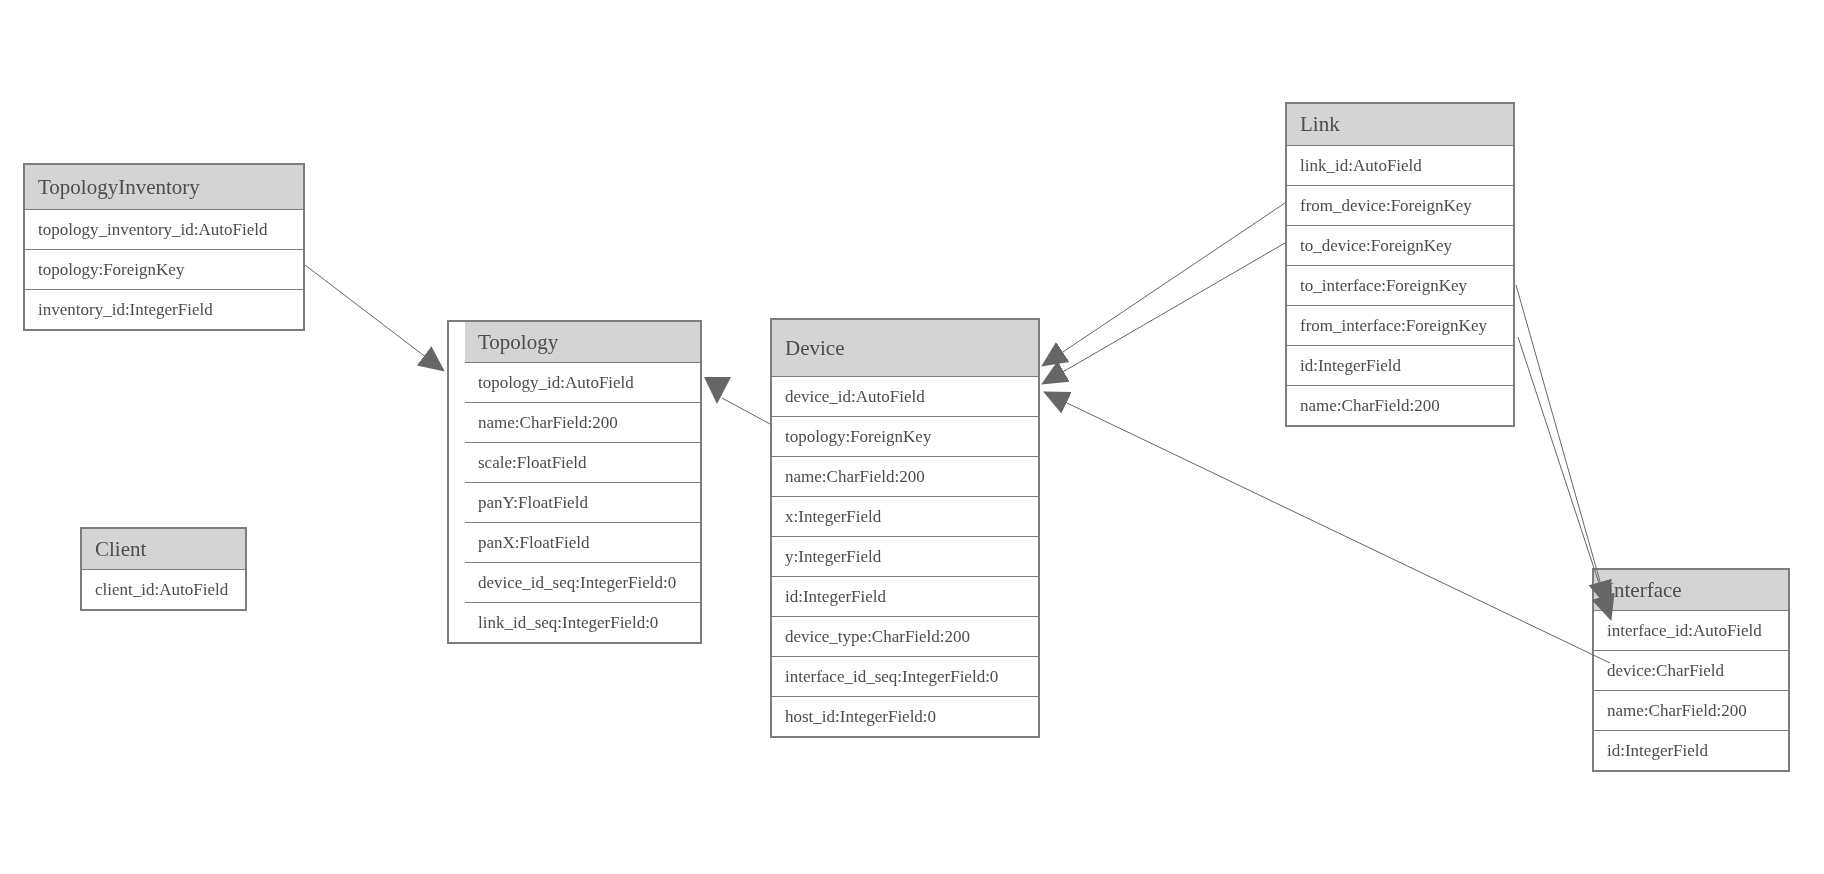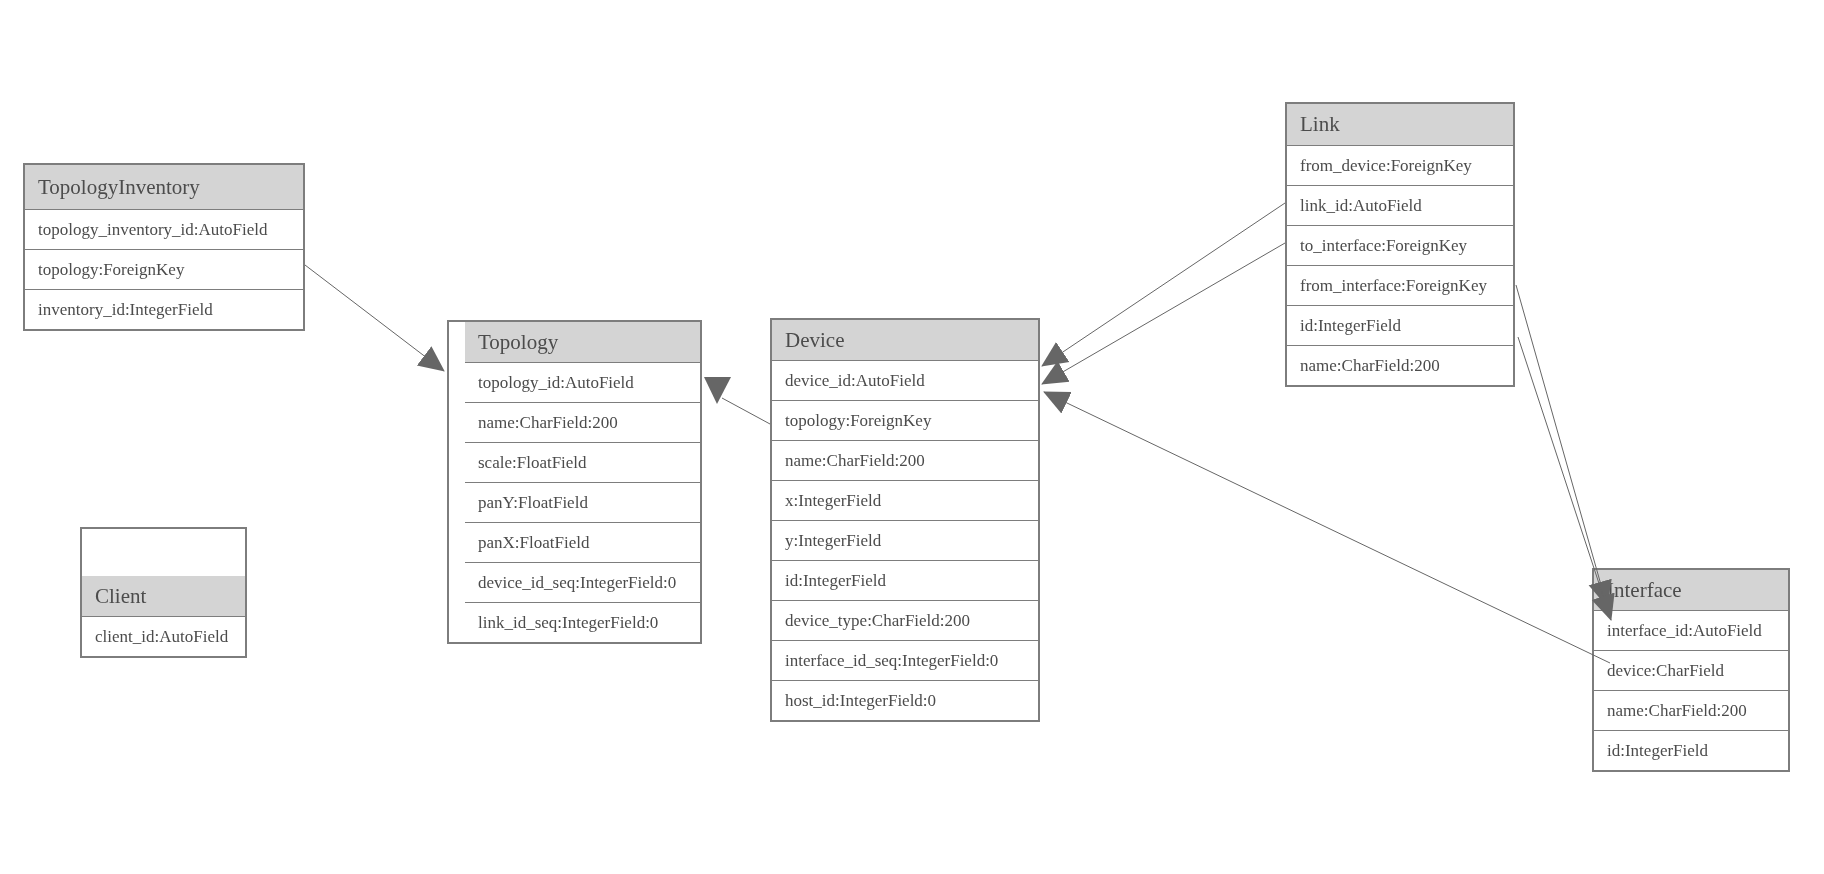--- a/index.html
+++ b/index.html
@@ -63,39 +63,40 @@
       <div class="entity-header" style="height: 40px;">Topology</div>
       <div class="entity-row">topology_id:AutoField</div>
       <div class="entity-row">name:CharField:200</div>
       <div class="entity-row">scale:FloatField</div>
       <div class="entity-row">panY:FloatField</div>
       <div class="entity-row">panX:FloatField</div>
       <div class="entity-row">device_id_seq:IntegerField:0</div>
       <div class="entity-row">link_id_seq:IntegerField:0</div>
     </div>
     <div class="entity" style="left: 80px; top: 527px; width: 167px;">
-      <div class="entity-header" style="height: 40px; margin-top: 47px;">Client</div>
+      <div class="entity-header" style="height: 40px;">Client</div>
       <div class="entity-row">client_id:AutoField</div>
     </div>
     <div class="entity" style="left: 770px; top: 318px; width: 270px;">
-      <div class="entity-header" style="height: 40px;">Device</div>
+      <div class="entity-header" style="height: 56px;">Device</div>
       <div class="entity-row">device_id:AutoField</div>
       <div class="entity-row">topology:ForeignKey</div>
       <div class="entity-row">name:CharField:200</div>
       <div class="entity-row">x:IntegerField</div>
       <div class="entity-row">y:IntegerField</div>
       <div class="entity-row">id:IntegerField</div>
       <div class="entity-row">device_type:CharField:200</div>
       <div class="entity-row">interface_id_seq:IntegerField:0</div>
       <div class="entity-row">host_id:IntegerField:0</div>
     </div>
     <div class="entity" style="left: 1285px; top: 102px; width: 230px;">
       <div class="entity-header" style="height: 41px;">Link</div>
+      <div class="entity-row">link_id:AutoField</div>
       <div class="entity-row">from_device:ForeignKey</div>
-      <div class="entity-row">link_id:AutoField</div>
+      <div class="entity-row">to_device:ForeignKey</div>
       <div class="entity-row">to_interface:ForeignKey</div>
       <div class="entity-row">from_interface:ForeignKey</div>
       <div class="entity-row">id:IntegerField</div>
       <div class="entity-row">name:CharField:200</div>
     </div>
     <div class="entity" style="left: 1592px; top: 568px; width: 198px;">
       <div class="entity-header" style="height: 40px;">Interface</div>
       <div class="entity-row">interface_id:AutoField</div>
       <div class="entity-row">device:CharField</div>
       <div class="entity-row">name:CharField:200</div>

